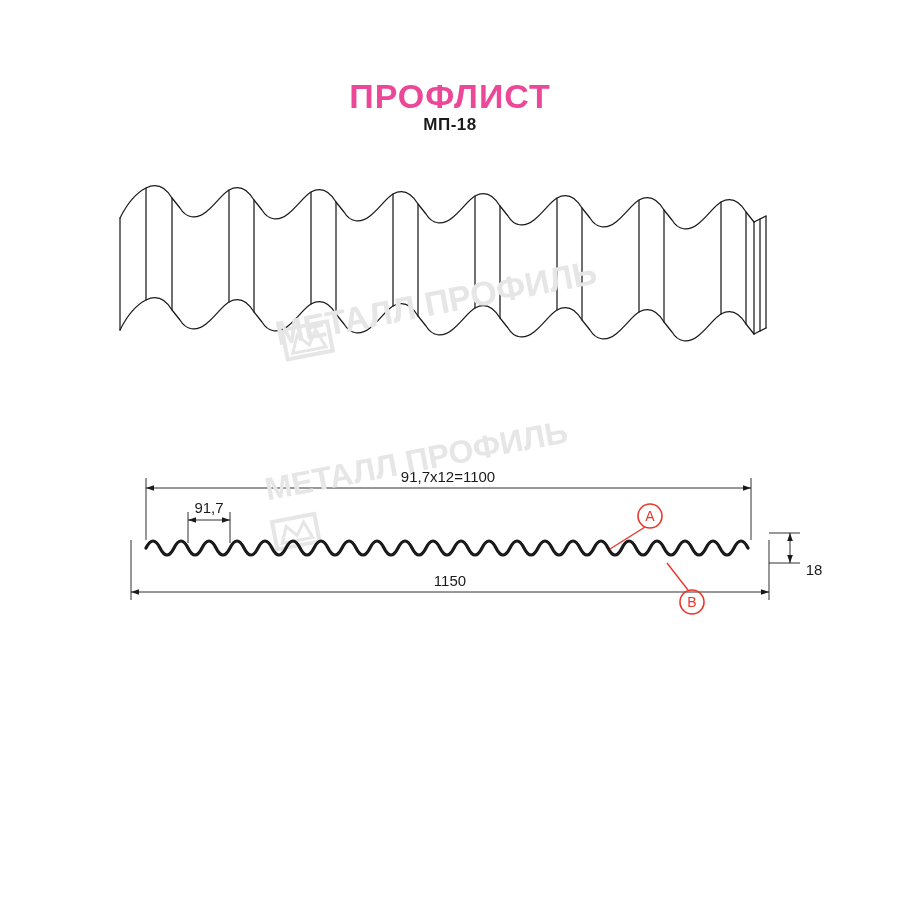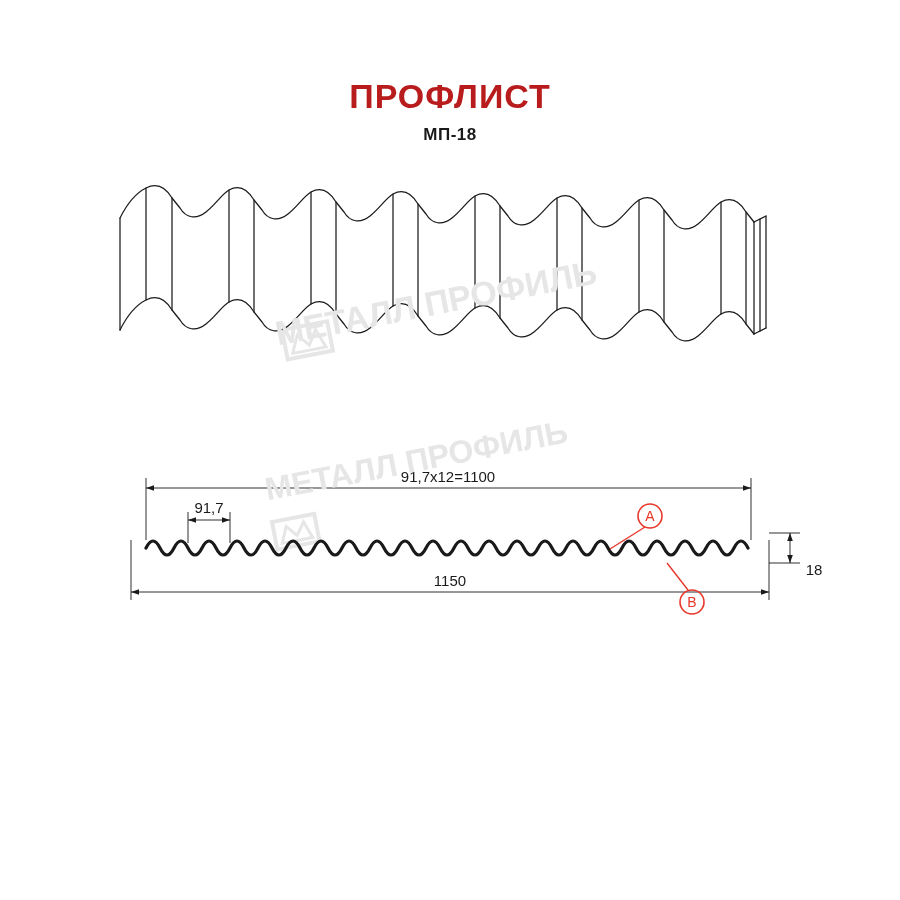--- a/index.html
+++ b/index.html
@@ -24,25 +24,25 @@
     position: absolute;
     top: 78px;
     left: 0;
     width: 900px;
     text-align: center;
   }
   .title-main {
     font-size: 34px;
     font-weight: bold;
     letter-spacing: 1px;
-    color: #b91c1c;
+    color: #ec4899;
     line-height: 1.1;
   }
   .title-sub {
-    margin-top: 10px;
+    margin-top: 0;
     font-size: 17px;
     font-weight: bold;
     letter-spacing: 0.5px;
     color: #1a1a1a;
   }
   .drawing {
     position: absolute;
     top: 0;
     left: 0;
     width: 900px;

